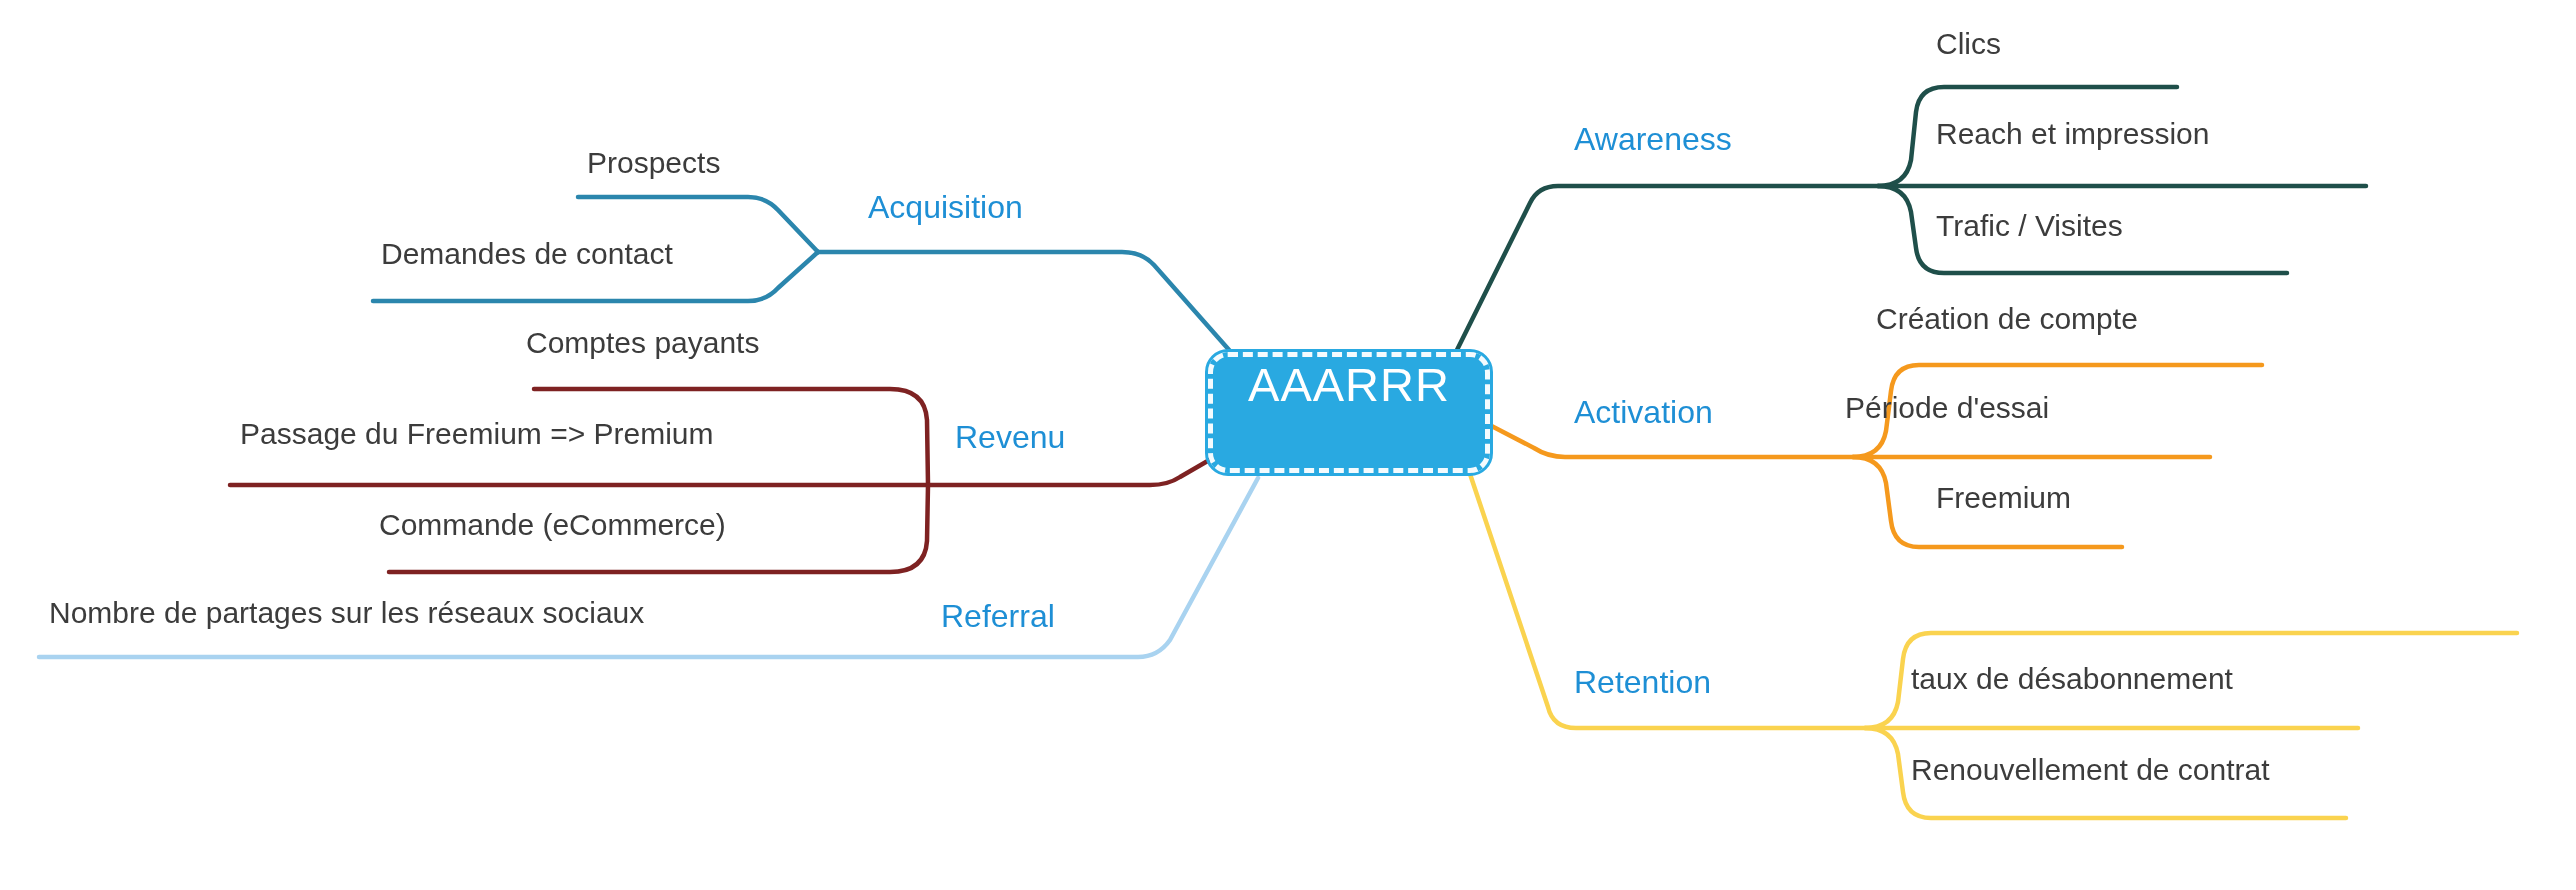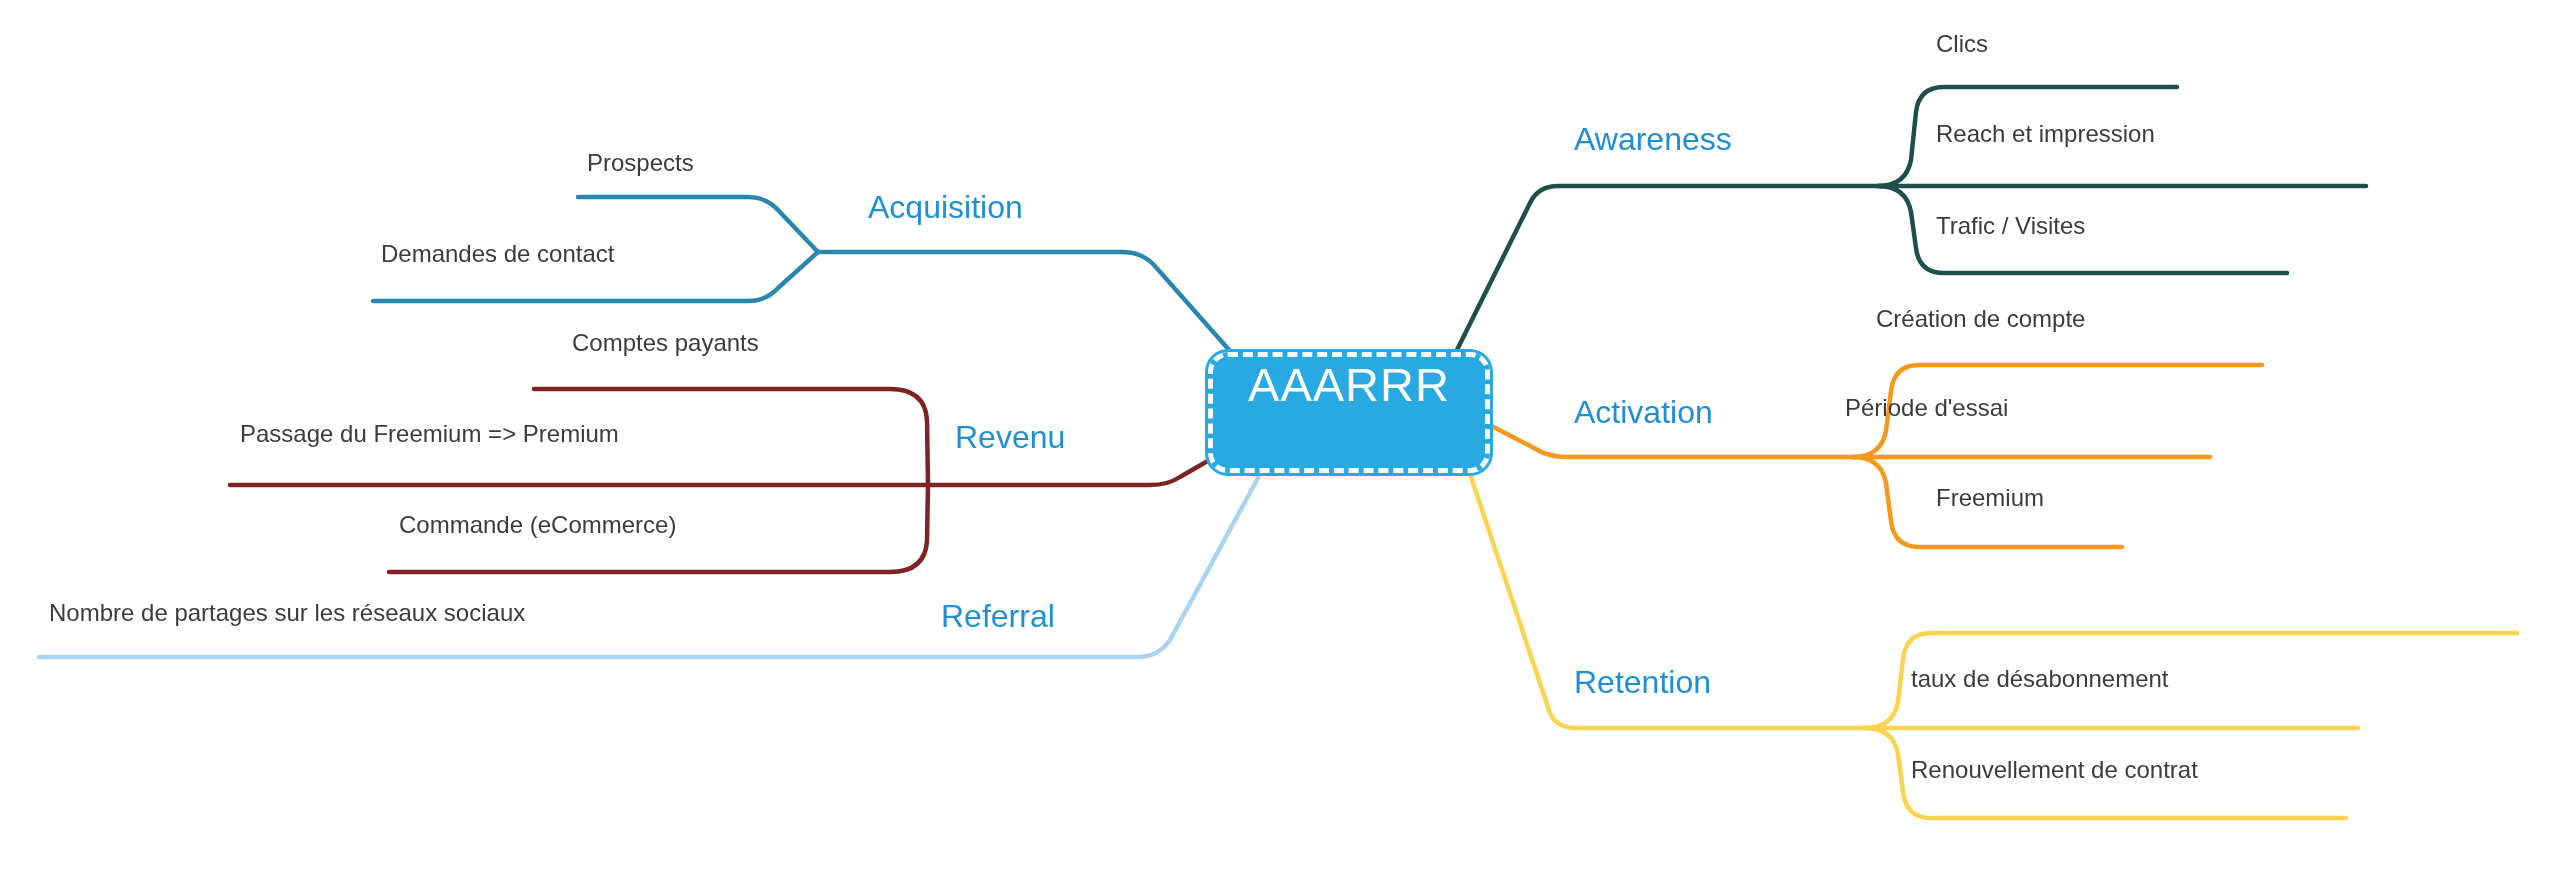--- a/index.html
+++ b/index.html
@@ -18,21 +18,21 @@
     stroke-linecap: round;
     stroke-linejoin: round;
   }
   .topic {
     position: absolute;
     white-space: nowrap;
     cursor: default;
   }
   .child {
     color: var(--child-text);
-    font-size: 24px;
+    font-size: 30px;
     line-height: 36px;
   }
   .branch-label {
     color: var(--branch-label);
     font-size: 32px;
     line-height: 48px;
   }
   .central-node {
     position: absolute;
     left: 1208px;
@@ -84,23 +84,23 @@
     <path class="line" style="stroke: var(--retention-line)" d="M 1468 468 L 1548 707 Q 1553 728 1576 728 H 1865"></path>
     <path class="line" style="stroke: var(--retention-line)" d="M 1865 728 Q 1893 728 1898 702 L 1903 659 Q 1906 633 1931 633 H 2517"></path>
     <path class="line" style="stroke: var(--retention-line)" d="M 1865 728 H 2358"></path>
     <path class="line" style="stroke: var(--retention-line)" d="M 1865 728 Q 1893 728 1898 754 L 1903 792 Q 1906 818 1931 818 H 2346"></path>
   </svg>
 
   <div class="topic child" style="left:587px; top:145px;">Prospects</div>
   <div class="topic child" style="left:381px; top:236px;">Demandes de contact</div>
   <div class="topic branch-label" style="left:868px; top:183px;">Acquisition</div>
 
-  <div class="topic child" style="left:572px; top:325px;text-align:right;">Comptes payants</div>
+  <div class="topic child" style="left:526px; top:325px;text-align:right;">Comptes payants</div>
   <div class="topic child" style="left:240px; top:416px;">Passage du Freemium =&gt; Premium</div>
-  <div class="topic child" style="left:399px; top:507px;">Commande (eCommerce)</div>
+  <div class="topic child" style="left:379px; top:507px;">Commande (eCommerce)</div>
   <div class="topic branch-label" style="left:955px; top:413px;">Revenu</div>
 
   <div class="topic child" style="left:49px; top:595px;">Nombre de partages sur les réseaux sociaux</div>
   <div class="topic branch-label" style="left:941px; top:592px;">Referral</div>
 
   <div class="topic branch-label" style="left:1574px; top:115px;">Awareness</div>
   <div class="topic child" style="left:1936px; top:26px;">Clics</div>
   <div class="topic child" style="left:1936px; top:116px;">Reach et impression</div>
   <div class="topic child" style="left:1936px; top:208px;">Trafic / Visites</div>
 

